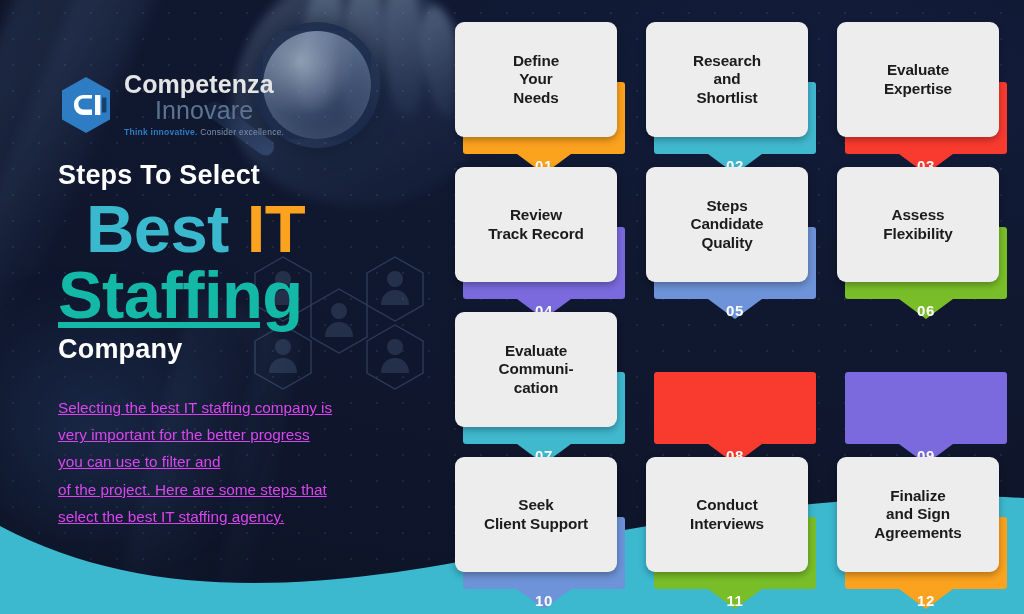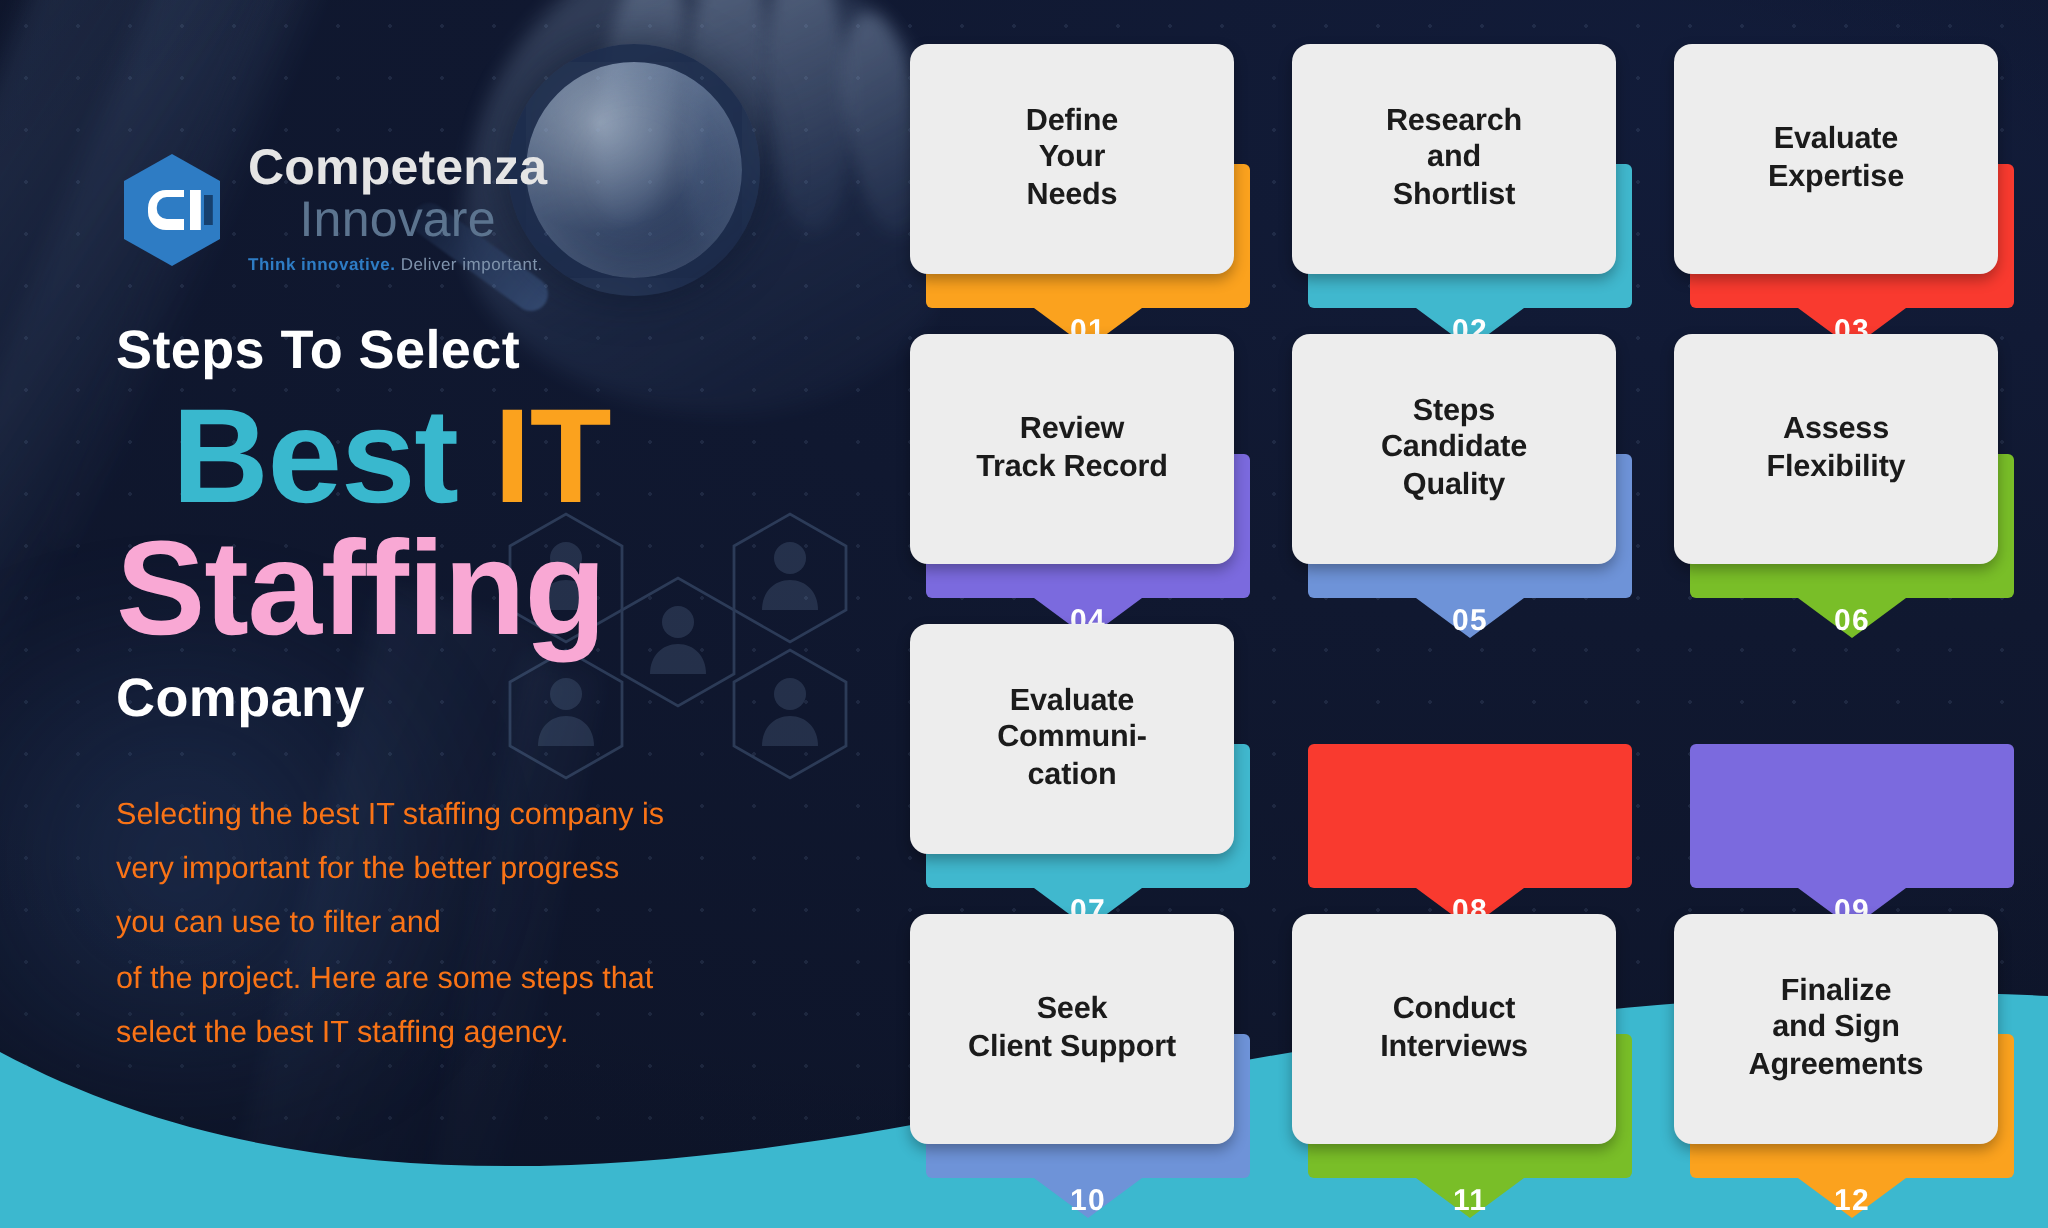--- a/index.html
+++ b/index.html
@@ -66,24 +66,24 @@
   .logo-l2{ font-size:25px; font-weight:400; color:#5C748F; margin-top:1px; letter-spacing:.1px;text-align:center; }
   .logo-tag{ font-size:8.5px; color:#7F93AC; margin-top:5px; letter-spacing:.25px; }
   .logo-tag b{ color:#2E7CC4; font-weight:600; }
 
   
   .head{ position:absolute; left:58px; top:160px; width:420px; }
   .h-kicker{ font-size:27px; font-weight:700; color:#FFFFFF; letter-spacing:.2px; }
   .h-main{ font-size:67px; font-weight:800; line-height:.96; letter-spacing:-.6px; margin-top:6px; }
   .h-best{ color:#39B8CE;margin-left:28px; }
   .h-it{ color:#FBA21E; }
-  .h-staff{ color:#f9a8d4; display:block; margin-top:2px; }
+  .h-staff{ color:#14b8a6; display:block; margin-top:2px;text-decoration:underline; }
   .h-sub{ font-size:27px; font-weight:700; color:#FFFFFF; margin-top:6px; letter-spacing:.2px; }
   .para{ position:absolute; left:58px; top:394px; width:400px;
-    font-size:15.3px; line-height:1.78; color:#f97316; font-weight:400; }
+    font-size:15.3px; line-height:1.78; color:#d946ef; font-weight:400;text-decoration:underline; }
   .para span{ display:block; white-space:nowrap; }
 
   
   .grid{ position:absolute; left:455px; top:22px; width:560px; }
   .row{ display:flex; gap:13px; margin-bottom:8px; }
   .cell{ position:relative; width:178px; height:137px; }
 
   .accent{ position:absolute; left:8px; top:60px; width:162px; height:72px; border-radius:3px; }
   .accent .tri{ position:absolute; left:50%; top:100%; transform:translateX(-50%);
     width:0; height:0; border-left:27px solid transparent; border-right:27px solid transparent; }
@@ -154,21 +154,21 @@
     <path d="M27 1 L51 14.5 L51 43.5 L27 57 L3 43.5 L3 14.5 Z" fill="#2E7CC4"></path>
     <path d="M33 19 h-9 a9 9 0 0 0 -9 9 v2 a9 9 0 0 0 9 9 h9 v-5.5 h-8.6 a5 5 0 0 1 -5 -5 v-1 a5 5 0 0 1 5 -5 h8.6 Z" fill="#FFFFFF"></path>
     <rect x="36" y="19" width="5.4" height="20" fill="#FFFFFF"></rect>
     <rect x="43" y="21.5" width="4.4" height="15" fill="#16406E"></rect>
   </svg>
   <div class="logo-txt">
     <div class="logo-l1">Competenza</div>
     <div class="logo-l2">Innovare</div>
     <div class="logo-tag">
       <b>Think innovative.</b>
-      <span>Deliver important.</span>
+      <span>Consider excellence.</span>
     </div>
   </div>
 </div>
 
 <div class="head">
   <div class="h-kicker">Steps To Select</div>
   <div class="h-main">
     <span class="h-best">Best</span><span> </span><span class="h-it">IT</span>
     <span class="h-staff">Staffing</span>
   </div>

